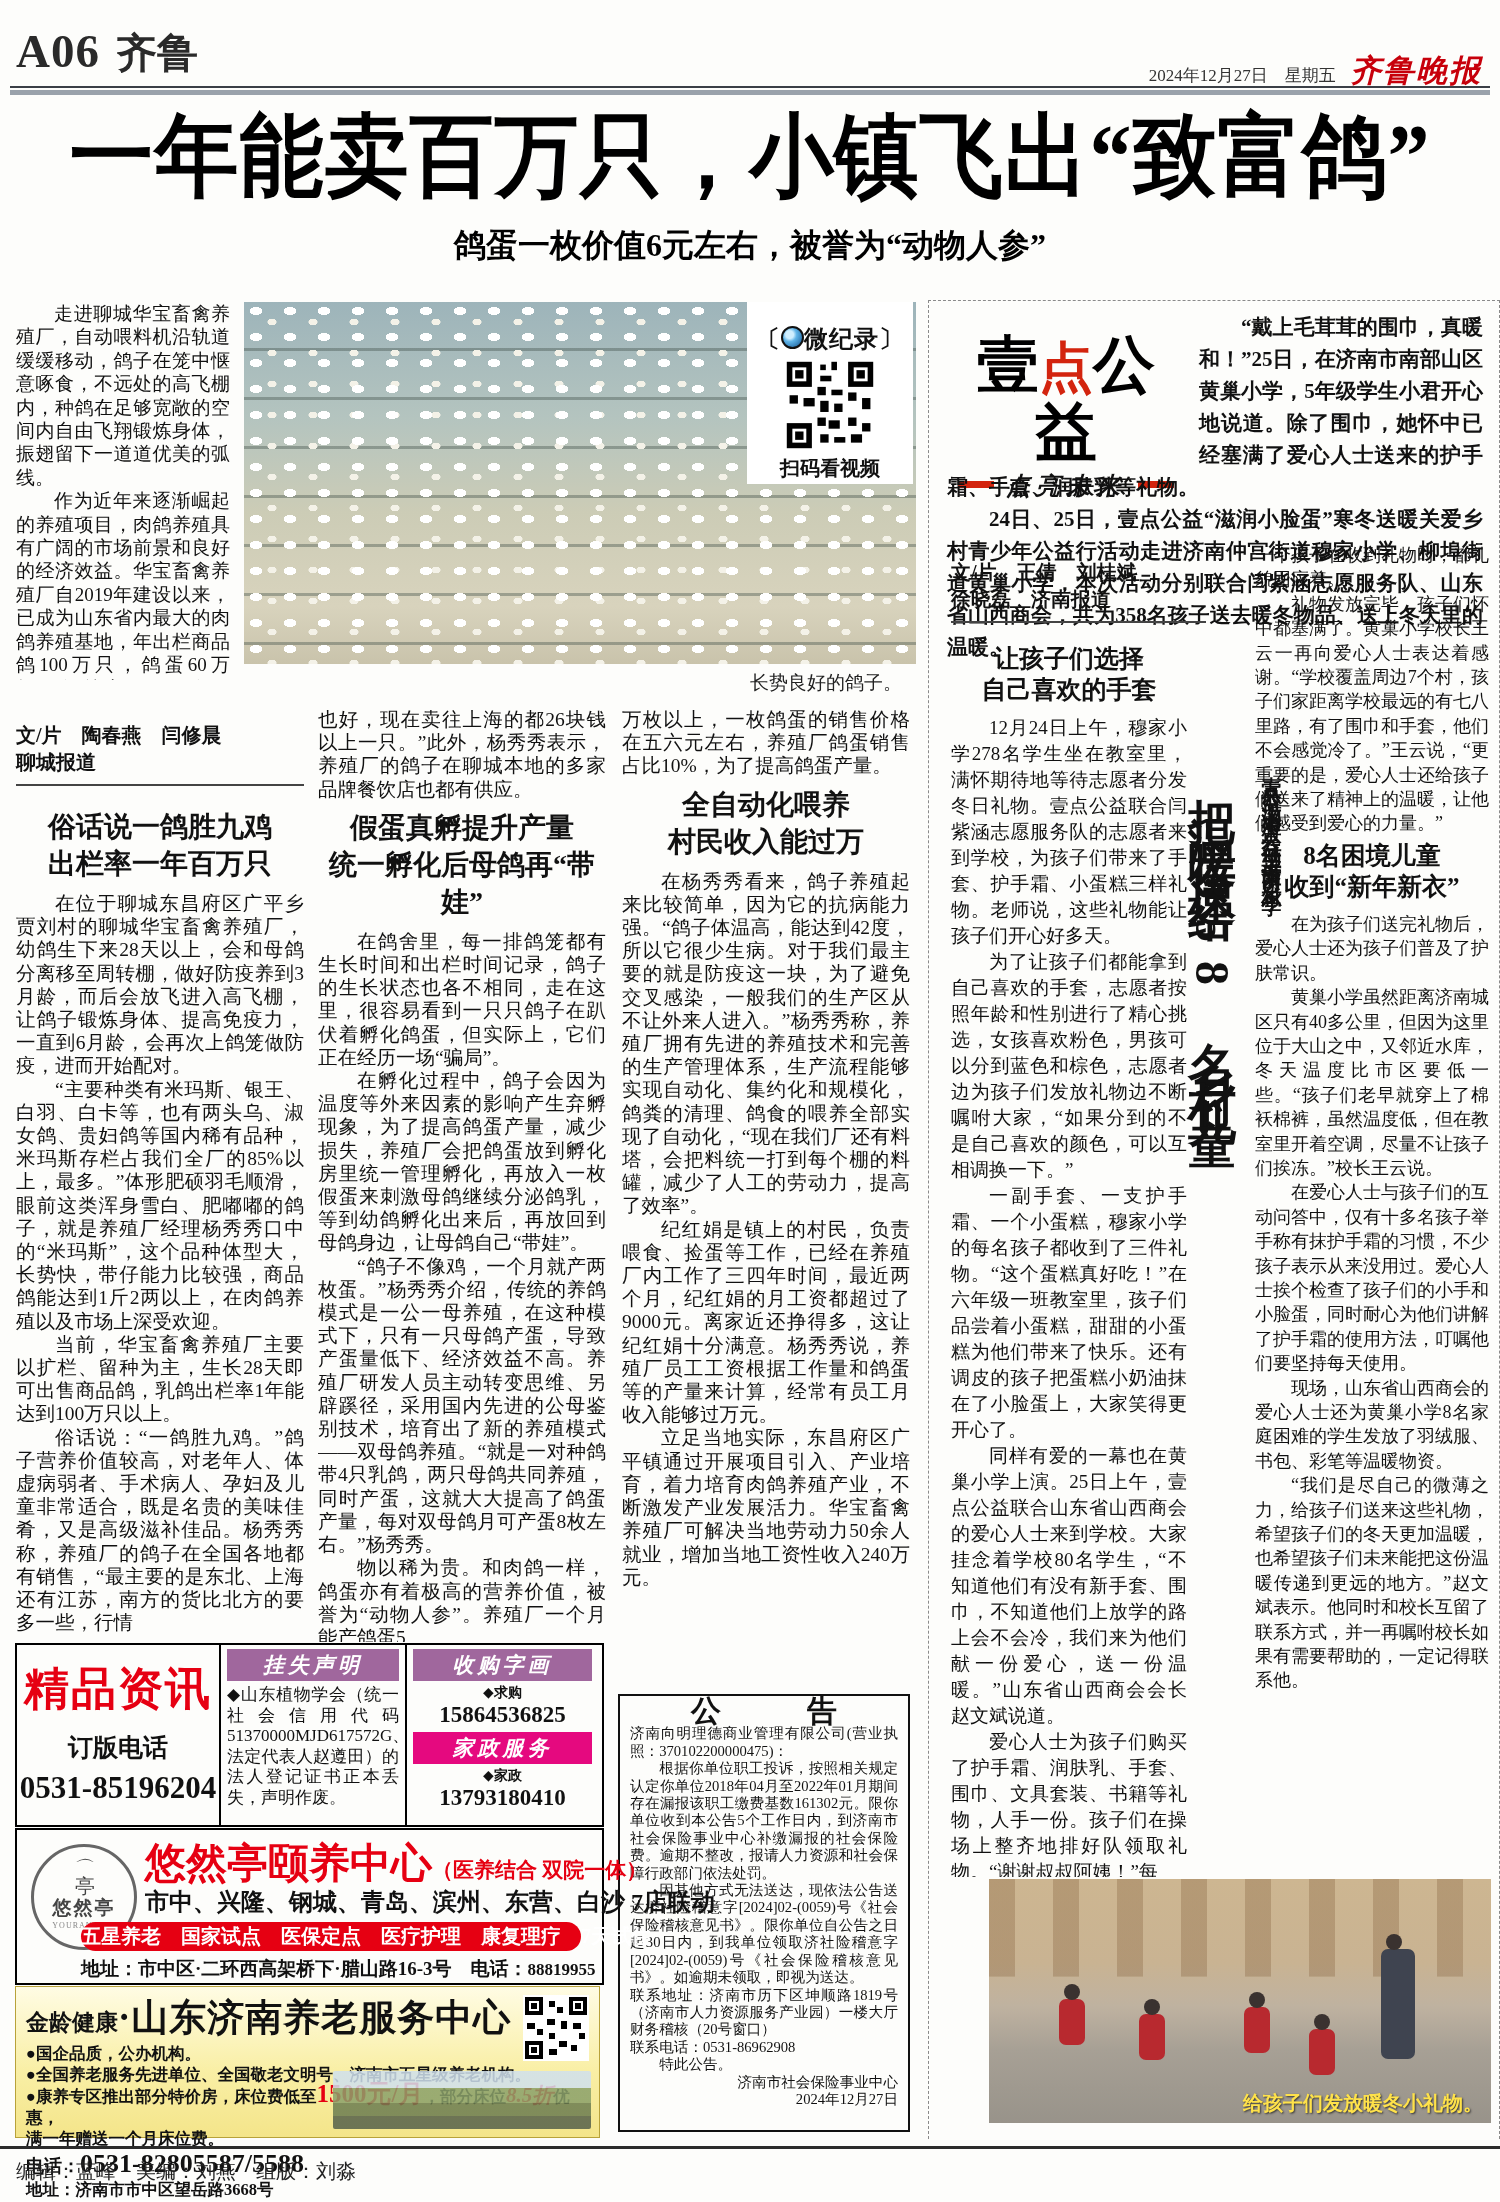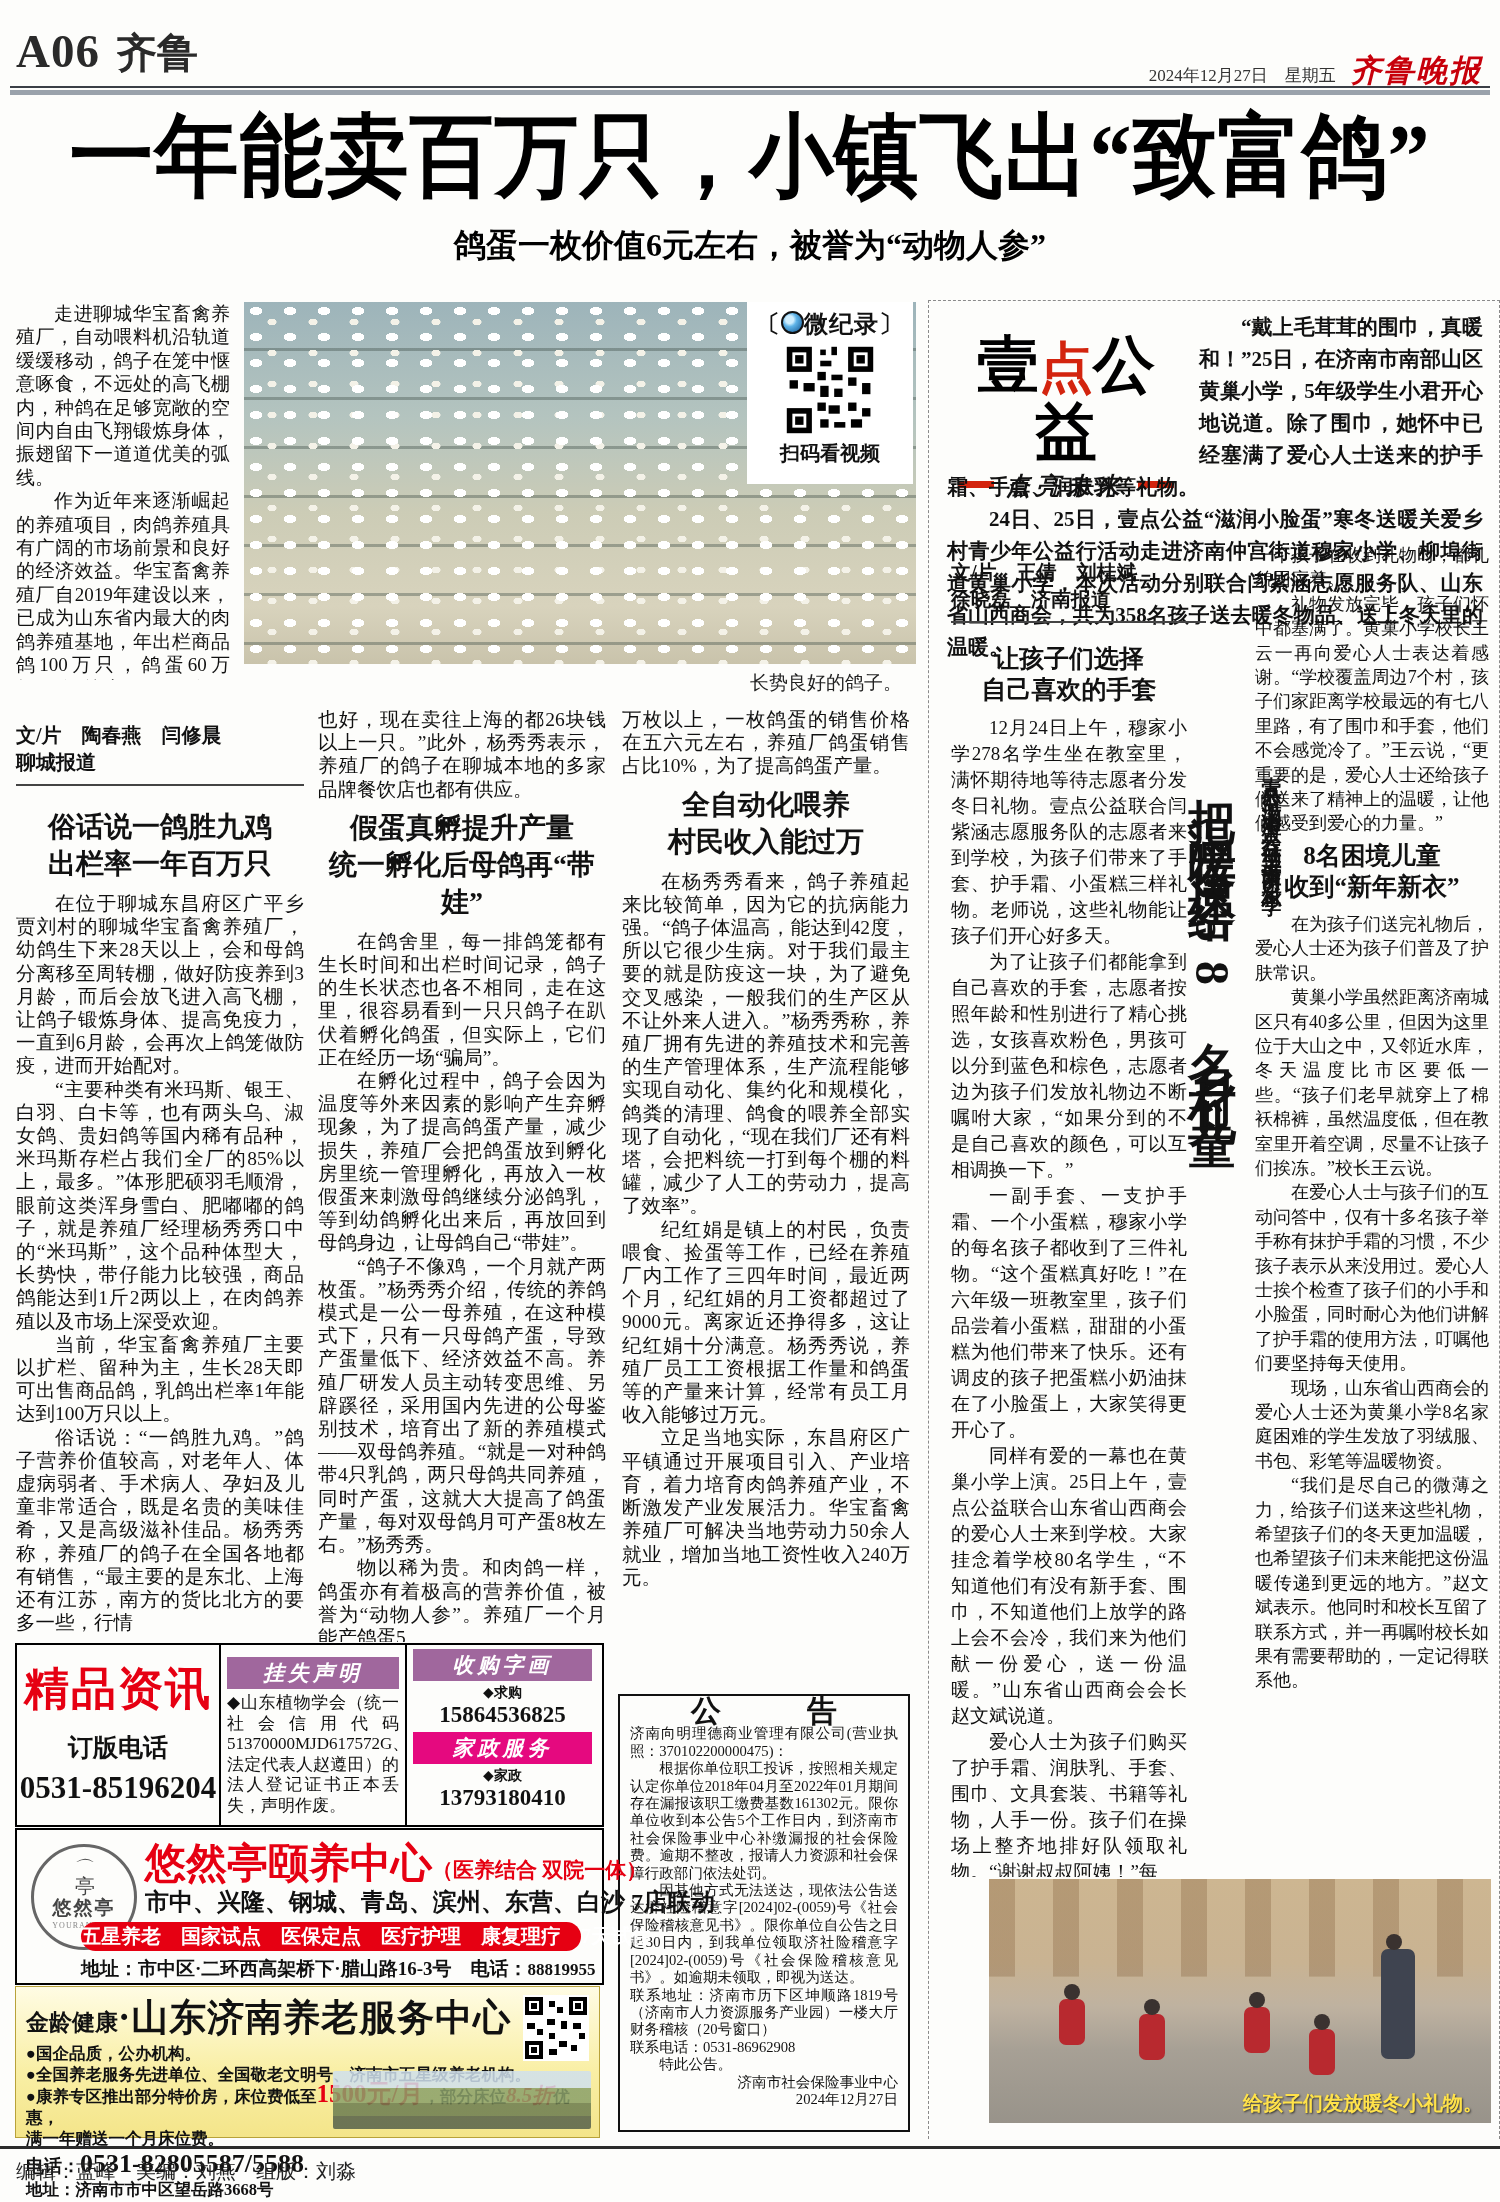--- a/index.html
+++ b/index.html
@@ -24,21 +24,21 @@
   
   .introcol{left:16px;top:302px;width:214px;height:378px;font-size:19px;line-height:23.4px;overflow:hidden;}
   .photo1{left:244px;top:302px;width:672px;height:362px;
      background:
        radial-gradient(ellipse 9px 6px at 12px 9px,#fff 68%,rgba(255,255,255,0) 70%),
        radial-gradient(ellipse 7px 5px at 28px 20px,#f4f2e8 64%,rgba(255,255,255,0) 66%),
        repeating-linear-gradient(180deg,rgba(0,0,0,0) 0 46px,rgba(60,75,68,.38) 46px 49px),
        linear-gradient(180deg,#9db4ba 0%,#b4c4bf 32%,#ccccb6 58%,#d8d3bd 84%,#c9c3ab 100%);
      background-size:34px 26px,41px 31px,auto,auto;}
   .qrpanel{right:3px;top:0;width:166px;height:182px;background:#fff;text-align:center;}
-  .vbadge{margin-top:6px;font-size:24px;font-weight:900;letter-spacing:1px;}
+  .vbadge{margin-top:21px;font-size:24px;font-weight:900;letter-spacing:1px;}
   .lens{display:inline-block;width:19px;height:19px;border-radius:50%;vertical-align:-2px;
         background:radial-gradient(circle at 35% 35%,#cfeefe 0 22%,#5fb4e8 40%,#0d4f8c 100%);border:2px solid #111;}
   .qr{display:inline-block;margin-top:4px;}
   .scantip{font-size:20px;font-weight:700;color:#111;text-shadow:0 0 3px #fff,0 0 3px #fff;}
   .cap1{left:750px;top:670px;font-size:19px;color:#222;}
   .byline{font-size:20px;font-weight:700;}
   .byblock1{left:16px;top:722px;width:288px;}
   .byrule{border-bottom:2px solid #444;margin-top:8px;}
   .ncol{font-size:19.5px;line-height:23.2px;overflow:hidden;}
   .c1{left:16px;top:800px;width:288px;height:842px;}
@@ -71,21 +71,21 @@
   .cap2{position:absolute;right:8px;bottom:6px;color:#ffe24a;font-size:20px;font-weight:700;text-shadow:1px 1px 2px #333;}
   
   .notice{left:618px;top:1694px;width:292px;height:438px;border:2px solid #111;padding:6px 10px;box-sizing:border-box;
           font-size:14.6px;line-height:17.4px;}
   .ntitle{font-size:30px;font-weight:900;text-align:center;letter-spacing:28px;text-indent:28px;margin-bottom:6px;}
   .nsign{text-align:right;text-indent:0;}
   
   .adrow1{left:15px;top:1643px;width:585px;height:180px;border:2px solid #000;}
   .adcell{position:absolute;top:0;bottom:0;}
   .adc1{left:0;width:202px;text-align:center;}
-  .adc2{left:202px;width:186px;border-left:2px solid #000;padding:12px 6px;box-sizing:border-box;}
+  .adc2{left:202px;width:186px;border-left:2px solid #000;padding:4px 6px;box-sizing:border-box;}
   .adc3{left:388px;width:193px;border-left:2px solid #000;text-align:center;padding:4px 6px;box-sizing:border-box;}
   .jptitle{color:#e60012;font-size:45px;font-weight:900;letter-spacing:2px;margin-top:14px;}
   .jpline{font-size:25px;font-weight:900;margin-top:12px;}
   .jpphone{font-size:31px;font-weight:900;margin-top:6px;}
   .phdr{background:#a0679d;color:#fff;font-weight:900;font-style:italic;font-size:21px;text-align:center;
         padding:2px 0;letter-spacing:4px;}
   .phdr.pink{background:#e5097f;}
   .adsmall{font-size:17px;line-height:20.5px;text-align:justify;margin-top:4px;}
   .aditem{font-size:14px;font-weight:700;margin-top:3px;}
   .adphone{font-size:23px;font-weight:700;}

